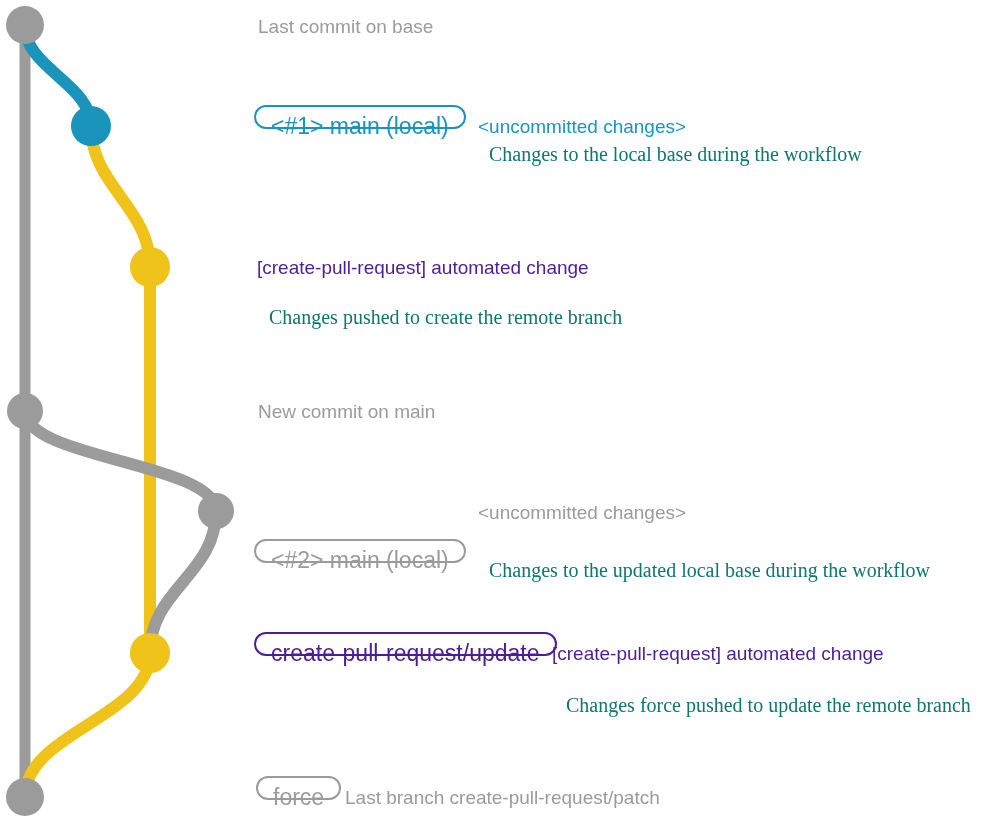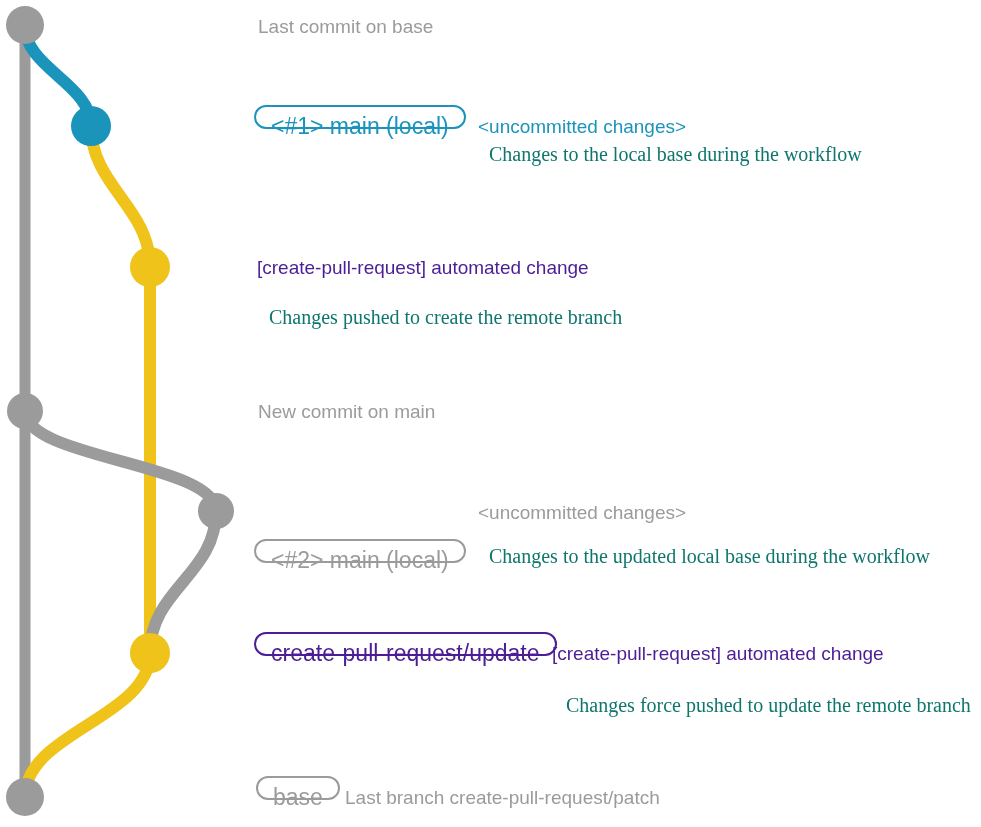--- a/index.html
+++ b/index.html
@@ -52,20 +52,20 @@
 <div class="abs sans blue-t" style="left:478px;top:113px;">&lt;uncommitted changes&gt;</div>
 <div class="abs serif" style="left:489px;top:142px;">Changes to the local base during the workflow</div>
 
 <div class="abs sans yellow-t" style="left:257px;top:254px;">[create-pull-request] automated change</div>
 <div class="abs serif" style="left:269px;top:305px;">Changes pushed to create the remote branch</div>
 
 <div class="abs sans gray-t" style="left:258px;top:398px;">New commit on main</div>
 
 <span class="abs badge gray-t" style="left:254px;top:491px;margin-top:48px;">&lt;#2&gt; main (local)</span>
 <div class="abs sans gray-t" style="left:478px;top:499px;">&lt;uncommitted changes&gt;</div>
-<div class="abs serif" style="left:489px;top:544px;">Changes to the updated local base during the workflow</div>
+<div class="abs serif" style="left:489px;top:558px;">Changes to the updated local base during the workflow</div>
 
 <span class="abs badge yellow-t" style="left:254px;top:632px;">create-pull-request/update</span>
 <div class="abs sans yellow-t" style="left:552px;top:640px;">[create-pull-request] automated change</div>
 <div class="abs serif" style="left:566px;top:693px;">Changes force pushed to update the remote branch</div>
 
-<span class="abs badge gray-t" style="left:256px;top:776px;">base</span>
+<span class="abs badge gray-t" style="left:256px;top:776px;">force</span>
 <div class="abs sans gray-t" style="left:345px;top:784px;">Last branch create-pull-request/patch</div>
 
 </body></html>

